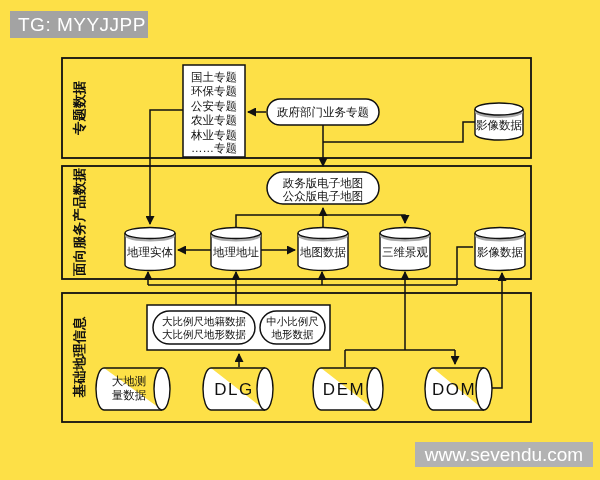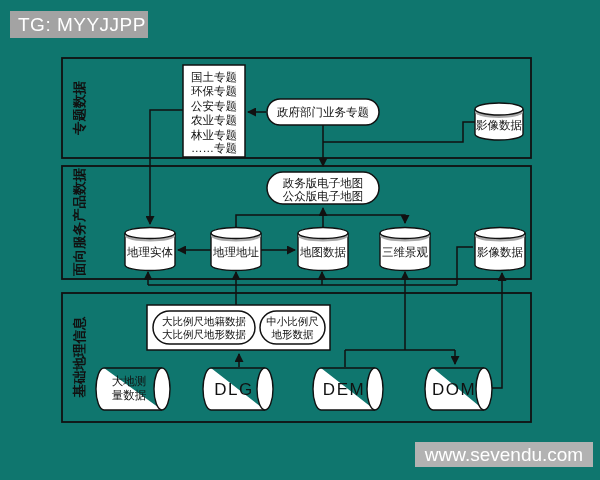--- a/index.html
+++ b/index.html
@@ -1,16 +1,16 @@
 <!DOCTYPE html>
 <html><head>
 <meta charset="utf-8">
 <style>
   html,body{margin:0;padding:0;background:#fff;}
-  #stage{position:relative;width:600px;height:480px;background:#0f766e;overflow:hidden;
+  #stage{position:relative;width:600px;height:480px;background:#fde047;overflow:hidden;
          font-family:"Liberation Sans",sans-serif;}
   #hdr{position:absolute;left:10px;top:11px;width:138px;height:27px;background:#a3a3a3;
        color:#fff;font-size:19px;line-height:27px;padding-left:8px;box-sizing:border-box;
        letter-spacing:.5px;}
   #wm{position:absolute;left:415px;top:442px;width:178px;height:25px;background:#b2b2b2;
       color:#fff;font-size:19px;line-height:25px;text-align:center;}
   svg{position:absolute;left:0;top:0;}
   svg text{font-family:"Liberation Sans",sans-serif;fill:#111;}
   .sec{fill:none;stroke:#111;stroke-width:1.8px;}
   .box{fill:#fff;stroke:#111;stroke-width:1.5px;}

